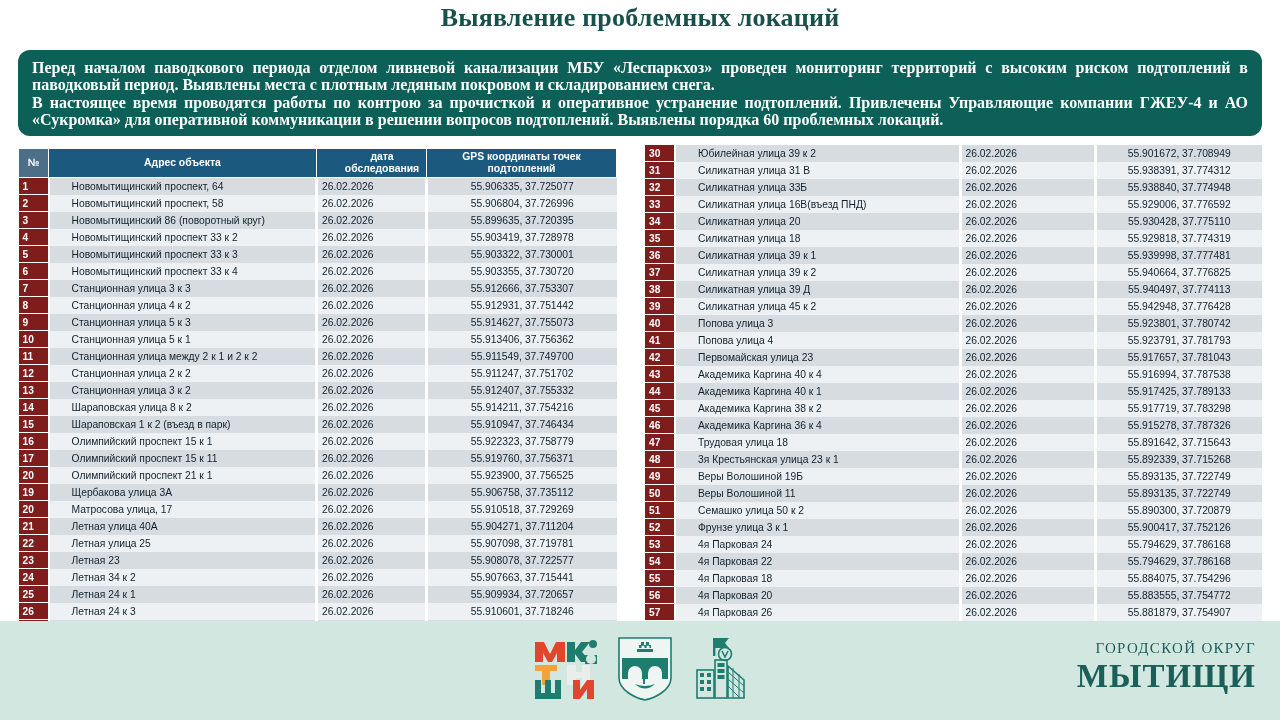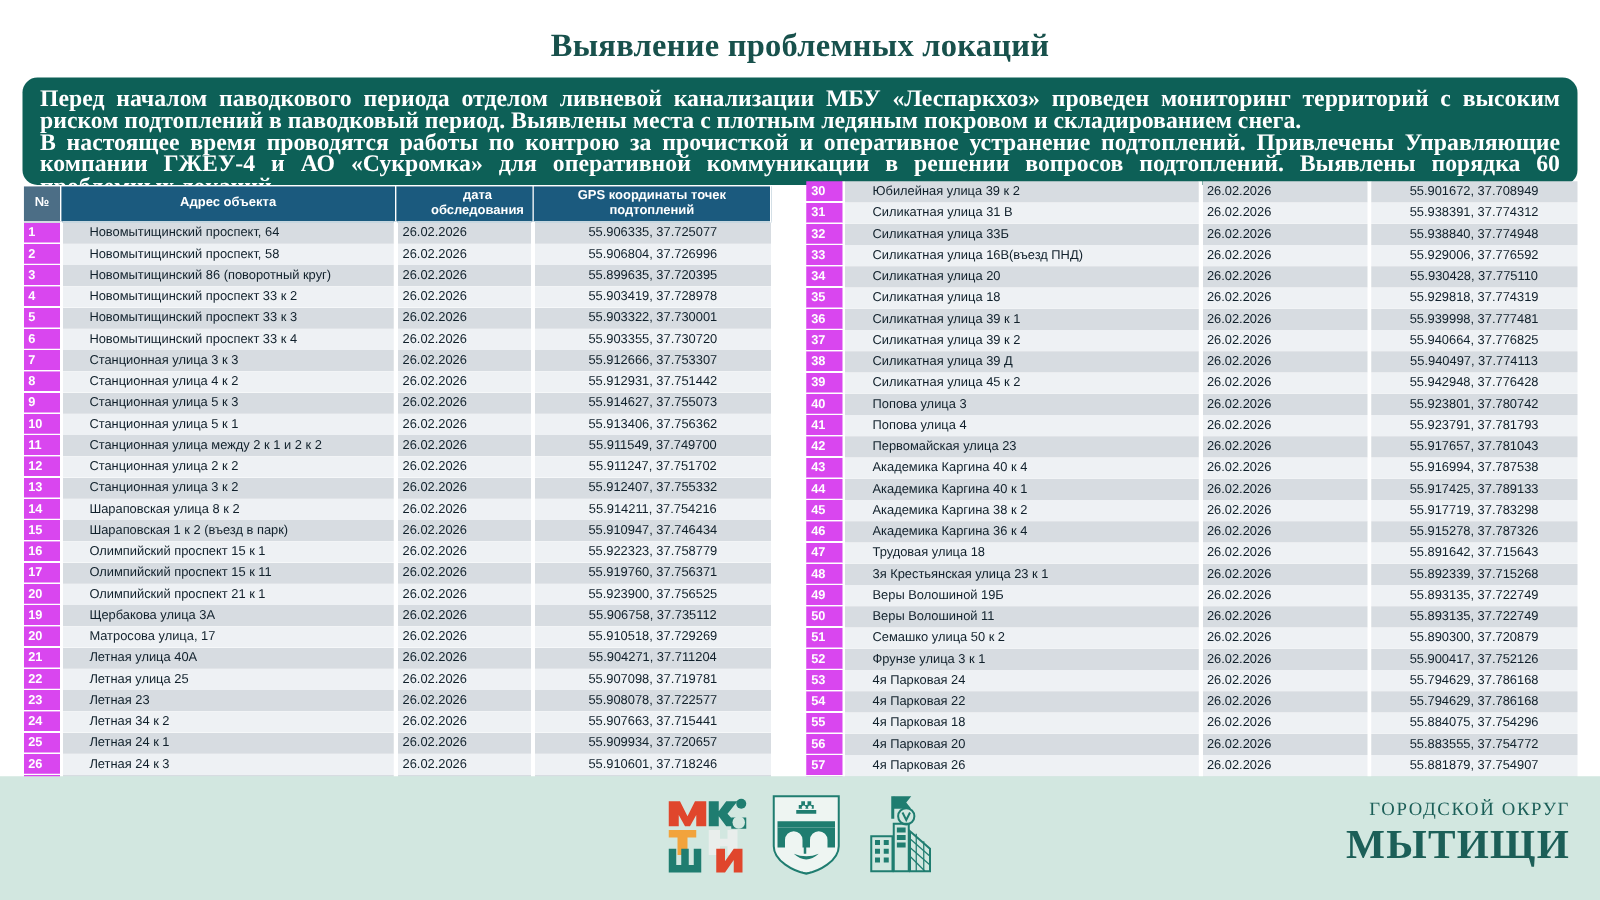--- a/index.html
+++ b/index.html
@@ -16,43 +16,42 @@
   }
 
   
   .page-title {
     text-align: center;
     font-family: "Liberation Serif", serif;
     font-weight: bold;
     font-size: 26px;
     color: #18514c;
     letter-spacing: 0.2px;
-    padding-top: 20px;
+    padding-top: 1px;
     height: 33px;
     line-height: 33px;
   }
 
   
   .intro-banner {
     position: absolute;
     left: 18px;
     top: 50px;
     width: 1244px;
     height: 86px;
     box-sizing: border-box;
     background: #0d6057;
     border-radius: 12px;
     color: #ffffff;
     padding: 9px 14px 0 14px;
     font-family: "Liberation Serif", serif;
     font-weight: bold;
-    font-size: 19px;
+    font-size: 16px;
     line-height: 17.4px;
     text-align: justify;
-    margin-top: 12px;
   }
   .intro-banner p {
     margin: 0;
     text-align: justify;
     text-align-last: left;
   }
   .intro-banner p.just-all {
     text-align: justify;
   }
 
@@ -105,21 +104,21 @@
 
   .loc-table td {
     padding: 1px 4px;
     height: 14px;
     line-height: 13px;
     border: none;
     white-space: nowrap;
     overflow: hidden;
   }
   .loc-table td.c-num {
-    background: #d946ef;
+    background: #7f1d1d;
     color: #ffffff;
     font-weight: bold;
     font-size: 10.2px;
     text-align: left;
     padding-left: 4px;
     border-right: 2px solid #ffffff;
     border-bottom: 1px solid #ffffff;
   }
   .loc-table td.c-addr { text-align: left; padding-left: 22px; }
   .loc-table td.c-date { text-align: left; margin-top: 44px; }

